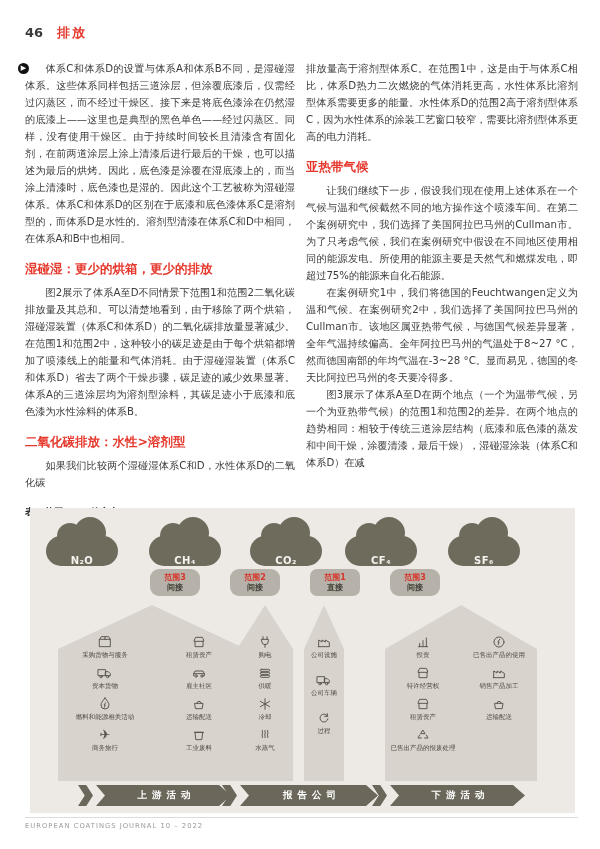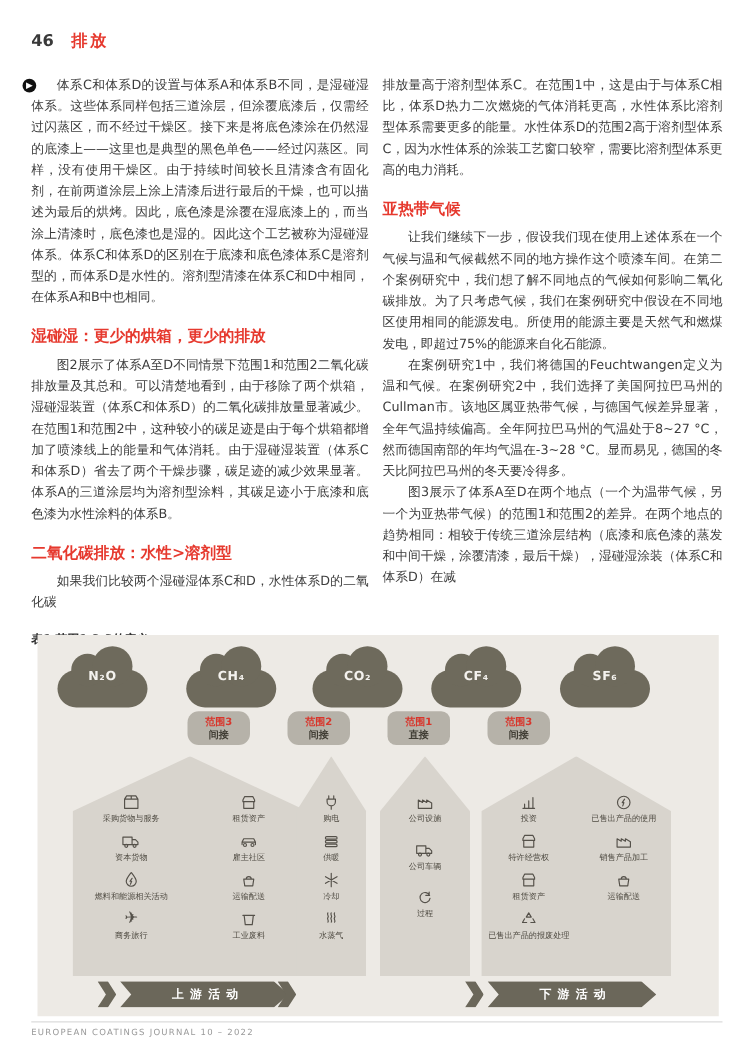--- a/index.html
+++ b/index.html
@@ -20,21 +20,21 @@
   .para.noindent { text-indent:0; }
   .subhead { font-size:12.5px; font-weight:bold; color:#e6392e; margin:13px 0 7px 0; text-align:left; }
   .bullet { position:absolute; left:-7px; top:3px; width:11px; height:11px; background:#111; border-radius:50%;
             color:#fff; font-size:7px; line-height:11px; text-align:center; }
   .table-caption { margin-top:12px; font-size:9.5px; font-weight:bold; color:#2f2f2f; text-align:left; }
 
   
   .diagram { position:absolute; left:30px; top:508px; width:545px; height:305px; background:#edeae5; }
 
   .cloud { position:absolute; top:28px; width:72px; height:30px; background:#6e6a5c; border-radius:15px;
-           display:flex; align-items:flex-start; justify-content:center; }
+           display:flex; align-items:flex-end; justify-content:center; }
   .cloud::before { content:""; position:absolute; top:-13px; left:11px;  width:26px; height:26px; background:#6e6a5c; border-radius:50%; }
   .cloud::after  { content:""; position:absolute; top:-19px; right:12px; width:32px; height:32px; background:#6e6a5c; border-radius:50%; }
   .cloud span { position:relative; z-index:1; color:#f4f2ee; font-size:10px; font-weight:bold; letter-spacing:.5px; }
 
   .pill { position:absolute; top:61px; width:50px; height:27px; background:#b6b2a9; border-radius:9px;
           display:flex; flex-direction:column; align-items:center; justify-content:center; line-height:10px; }
   .pill .s { color:#d8352b; font-weight:bold; font-size:8px; }
   .pill .t { color:#3f3c33; font-weight:bold; font-size:8px; }
 
   .arrow { position:absolute; top:97px; height:176px; background:#d8d4cd;
@@ -78,21 +78,21 @@
     <h3 class="subhead">湿碰湿：更少的烘箱，更少的排放</h3>
     <p class="para">图2展示了体系A至D不同情景下范围1和范围2二氧化碳排放量及其总和。可以清楚地看到，由于移除了两个烘箱，湿碰湿装置（体系C和体系D）的二氧化碳排放量显著减少。在范围1和范围2中，这种较小的碳足迹是由于每个烘箱都增加了喷漆线上的能量和气体消耗。由于湿碰湿装置（体系C和体系D）省去了两个干燥步骤，碳足迹的减少效果显著。体系A的三道涂层均为溶剂型涂料，其碳足迹小于底漆和底色漆为水性涂料的体系B。</p>
     <h3 class="subhead">二氧化碳排放：水性&gt;溶剂型</h3>
     <p class="para">如果我们比较两个湿碰湿体系C和D，水性体系D的二氧化碳</p>
     <p class="table-caption">表1 范围1,2,3的定义</p>
   </div>
 
   <div class="col col-right">
     <p class="para noindent">排放量高于溶剂型体系C。在范围1中，这是由于与体系C相比，体系D热力二次燃烧的气体消耗更高，水性体系比溶剂型体系需要更多的能量。水性体系D的范围2高于溶剂型体系C，因为水性体系的涂装工艺窗口较窄，需要比溶剂型体系更高的电力消耗。</p>
     <h3 class="subhead">亚热带气候</h3>
-    <p class="para">让我们继续下一步，假设我们现在使用上述体系在一个气候与温和气候截然不同的地方操作这个喷漆车间。在第二个案例研究中，我们想了解不同地点的气候如何影响二氧化碳排放。为了只考虑气候，我们在案例研究中假设在不同地区使用相同的能源发电。所使用的能源主要是天然气和燃煤发电，即超过75%的能源来自化石能源。</p>
+    <p class="para">让我们继续下一步，假设我们现在使用上述体系在一个气候与温和气候截然不同的地方操作这个喷漆车间。在第二个案例研究中，我们选择了美国阿拉巴马州的Cullman市。为了只考虑气候，我们在案例研究中假设在不同地区使用相同的能源发电。所使用的能源主要是天然气和燃煤发电，即超过75%的能源来自化石能源。</p>
     <p class="para">在案例研究1中，我们将德国的Feuchtwangen定义为温和气候。在案例研究2中，我们选择了美国阿拉巴马州的Cullman市。该地区属亚热带气候，与德国气候差异显著，全年气温持续偏高。全年阿拉巴马州的气温处于8~27 °C，然而德国南部的年均气温在-3~28 °C。显而易见，德国的冬天比阿拉巴马州的冬天要冷得多。</p>
     <p class="para">图3展示了体系A至D在两个地点（一个为温带气候，另一个为亚热带气候）的范围1和范围2的差异。在两个地点的趋势相同：相较于传统三道涂层结构（底漆和底色漆的蒸发和中间干燥，涂覆清漆，最后干燥），湿碰湿涂装（体系C和体系D）在减</p>
   </div>
 
   <div class="diagram">
 
     <div class="cloud" style="left:16px;">
         <span>N₂O</span>
       </div>
     <div class="cloud" style="left:220px;">
@@ -235,21 +235,21 @@
                 <svg viewBox="0 0 24 24">
                   <path d="M8 5c-1.8 2 1.8 3.5 0 5.5s1.8 3.5 0 5.5M12 5c-1.8 2 1.8 3.5 0 5.5s1.8 3.5 0 5.5M16 5c-1.8 2 1.8 3.5 0 5.5s1.8 3.5 0 5.5"></path>
                 </svg>
               </span>
             <span class="gi-label">水蒸气</span>
           </div>
         </div>
       </div>
     </div>
 
-    <div class="arrow" style="left:274px; width:72px;">
+    <div class="arrow" style="left:274px; width:40px;">
       <div class="arrow-content">
         <div class="acol">
           <div class="gi sp">
             <span class="gi-icon">
                 <svg viewBox="0 0 24 24">
                   <path d="M4 19V9l5 3v-3l5 3v-3l6 3.5V19H4z"></path>
                 </svg>
               </span>
             <span class="gi-label">公司设施</span>
           </div>
@@ -340,20 +340,21 @@
         </div>
       </div>
     </div>
 
     <div class="banner" style="left:48px;">
       <span class="chev"></span>
       <span class="bbody" style="width:135px;">上游活动</span>
     </div>
     <div class="banner" style="left:192px;">
       <span class="chev"></span>
+      <span class="bbody" style="width:138px;">报告公司</span>
     </div>
     <div class="banner" style="left:342px;">
       <span class="chev"></span>
       <span class="bbody" style="width:135px;">下游活动</span>
     </div>
 
   </div>
 
   <div class="footer-rule"></div>
   <div class="footer-text">EUROPEAN COATINGS JOURNAL 10 – 2022</div>

